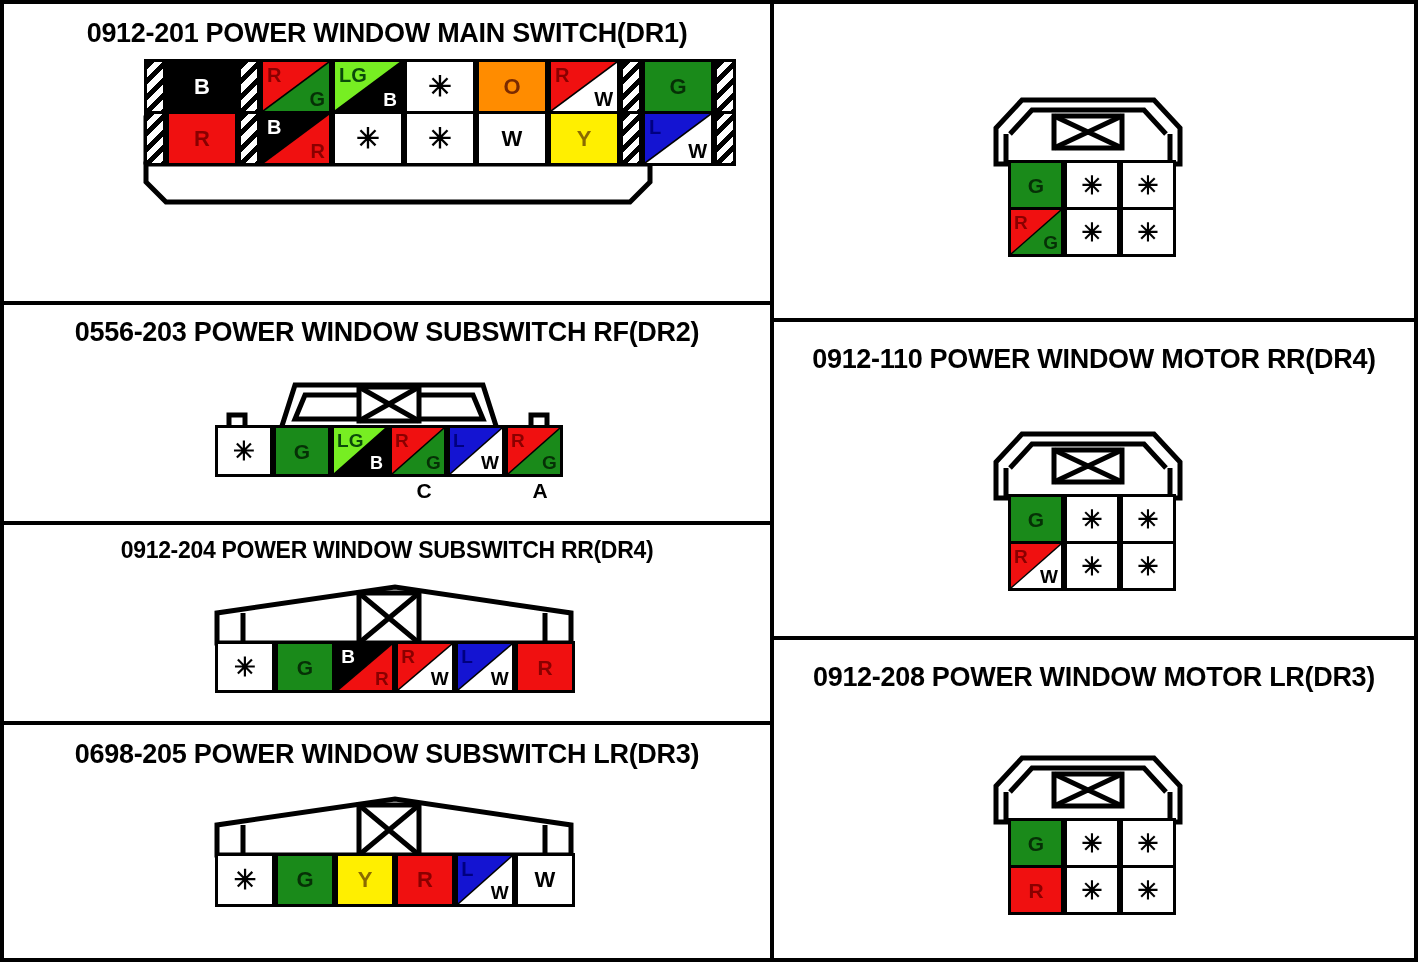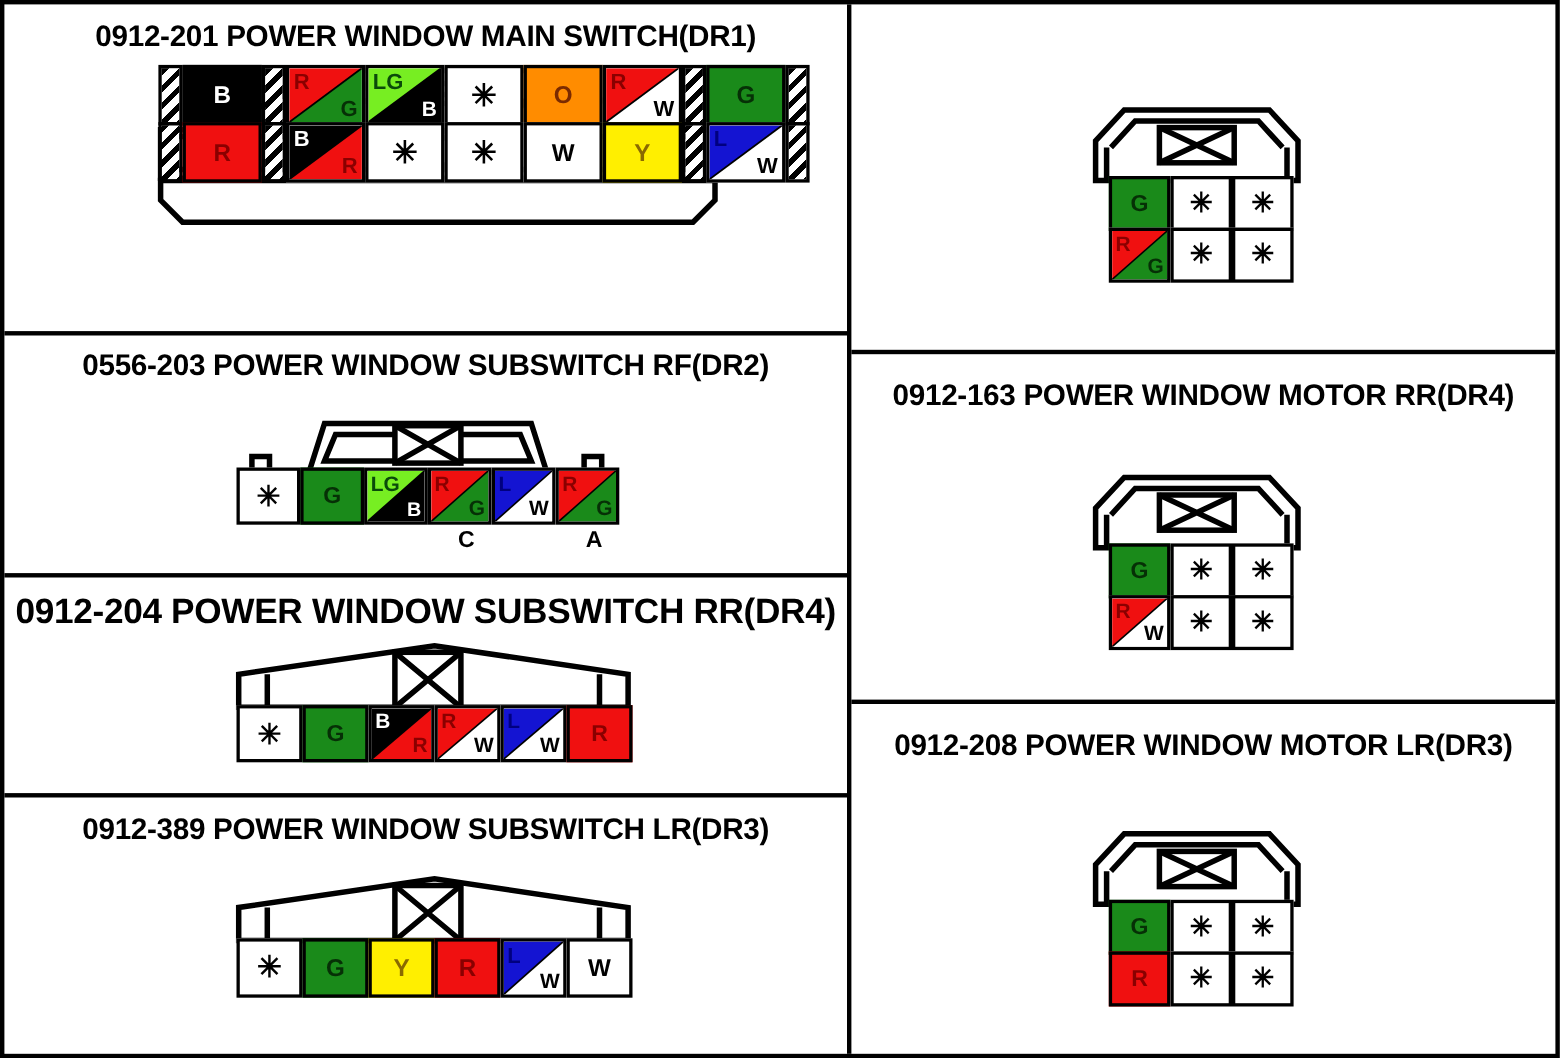--- a/index.html
+++ b/index.html
@@ -214,21 +214,21 @@
               </div>
             </div>
           </div>
           <div class="sub" style="left:186px;top:114px;width:58px;font-size:21px;">C</div>
           <div class="sub" style="left:302px;top:114px;width:58px;font-size:21px;">A</div>
         </div>
       </div>
     </div>
 
     <div class="panel divider" style="top:521px;height:200px;">
-      <div class="ptitle" style="top:12px;font-size:32px;">0912-204 POWER WINDOW SUBSWITCH RR(DR4)</div>
+      <div class="ptitle" style="top:12px;font-size:23px;">0912-204 POWER WINDOW SUBSWITCH RR(DR4)</div>
       <div class="stage" style="top:44px;height:155px;">
         <div class="conn" style="left:205px;top:16px;">
           <div class="art">
             <svg width="370" height="62" viewBox="0 0 370 62">
               <path class="ln2" d="M8 28 L8 58 L362 58 L362 28 L186 2 Z"></path>
               <path class="ln2" d="M34 28 L34 58 M336 28 L336 58"></path>
               <rect class="ln2" x="150" y="8" width="60" height="50"></rect>
               <path class="ln" d="M150 8 L210 58 M210 8 L150 58"></path>
             </svg>
           </div>
@@ -270,21 +270,21 @@
               <div class="pin" style="width:60px;height:52px;background:#f01010;">
                 <div class="lbl c" style="font-size:21px;color:#8a0000;">R</div>
               </div>
             </div>
           </div>
         </div>
       </div>
     </div>
 
     <div class="panel" style="top:721px;bottom:0;">
-      <div class="ptitle" style="top:14px;font-size:27px;">0912-389 POWER WINDOW SUBSWITCH LR(DR3)</div>
+      <div class="ptitle" style="top:14px;font-size:27px;">0698-205 POWER WINDOW SUBSWITCH LR(DR3)</div>
       <div class="stage" style="top:48px;height:170px;">
         <div class="conn" style="left:205px;top:24px;">
           <div class="art">
             <svg width="370" height="62" viewBox="0 0 370 62">
               <path class="ln2" d="M8 28 L8 58 L362 58 L362 28 L186 2 Z"></path>
               <path class="ln2" d="M34 28 L34 58 M336 28 L336 58"></path>
               <rect class="ln2" x="150" y="8" width="60" height="50"></rect>
               <path class="ln" d="M150 8 L210 58 M210 8 L150 58"></path>
             </svg>
           </div>
@@ -363,21 +363,21 @@
               <div class="pin" style="width:56px;height:50px;">
                 <div class="star" style="font-size:25px;">✳</div>
               </div>
             </div>
           </div>
         </div>
       </div>
     </div>
 
     <div class="panel divider" style="top:318px;height:318px;">
-      <div class="ptitle" style="top:22px;font-size:27px;">0912-163 POWER WINDOW MOTOR RR(DR4)</div>
+      <div class="ptitle" style="top:22px;font-size:27px;">0912-110 POWER WINDOW MOTOR RR(DR4)</div>
       <div class="stage" style="top:60px;height:254px;">
         <div class="conn" style="left:214px;top:46px;">
           <div class="art">
             <svg width="200" height="74" viewBox="0 0 200 74">
               <path class="ln2" d="M8 34 L8 70 L192 70 L192 34 L166 6 L34 6 Z"></path>
               <path class="ln2" d="M18 40 L18 70 M182 40 L182 70"></path>
               <path class="ln2" d="M22 40 L44 16 L156 16 L178 40"></path>
               <rect class="ln2" x="66" y="22" width="68" height="32"></rect>
               <path class="ln" d="M66 22 L134 54 M134 22 L66 54"></path>
             </svg>

